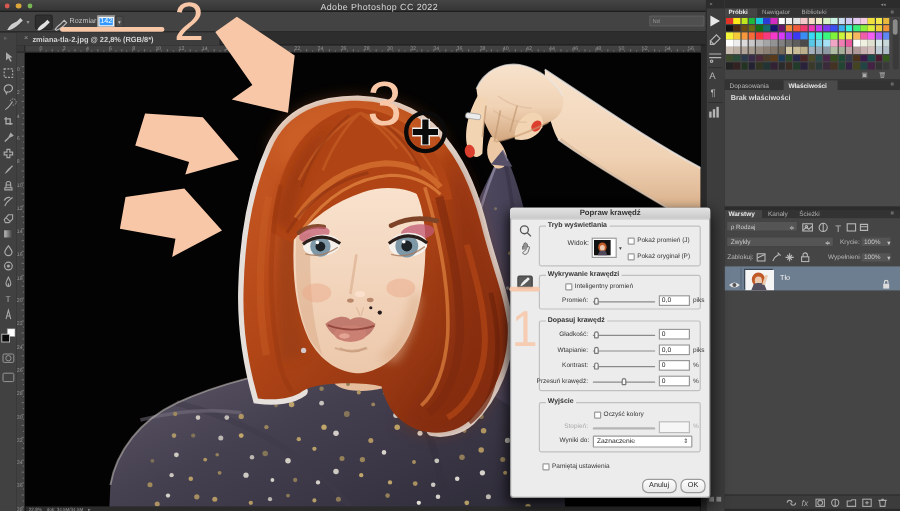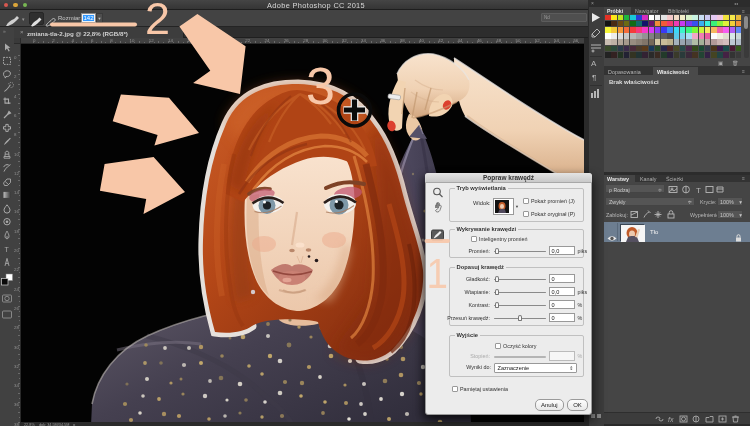--- a/index.html
+++ b/index.html
@@ -4,21 +4,21 @@
 html,body{width:750px;height:426px;overflow:hidden;background:#2a2a2a;font-family:"Liberation Sans",sans-serif;}
 #app{position:absolute;top:0;left:0;width:750px;height:426px;}
 .abs{position:absolute;}
 </style></head>
 <body>
 <div id="app">
     <div class="abs" style="left:0px;top:0px;width:750px;height:10px;background:linear-gradient(#454545,#353535);border-bottom:1px solid #1e1e1e;"></div>
     <div class="abs" style="left:3.8px;top:2.8px;width:4.4px;height:4.4px;background:#d95850;border-radius:50%;"></div>
     <div class="abs" style="left:13.3px;top:2.8px;width:4.4px;height:4.4px;background:#dba63a;border-radius:50%;"></div>
     <div class="abs" style="left:22.8px;top:2.8px;width:4.4px;height:4.4px;background:#78b753;border-radius:50%;"></div>
-    <div class="abs" style="left:267px;top:1.5px;font-size:7.4px;line-height:8.4px;color:#d8d8d8;white-space:nowrap;letter-spacing:0.35px;">Adobe Photoshop CC 2015</div>
+    <div class="abs" style="left:267px;top:1.5px;font-size:7.4px;line-height:8.4px;color:#d8d8d8;white-space:nowrap;letter-spacing:0.35px;">Adobe Photoshop CC 2022</div>
     <div class="abs" style="left:0px;top:10px;width:750px;height:17px;background:#434343;border-bottom:1px solid #242424;"></div>
     <div class="abs" style="left:5px;top:13px;width:16px;height:12px;"><svg width="16" height="12" viewBox="0 0 16 12">
         <path d="M1 11 C3 7 6 5 9 4 L12 1 L14 3 L11 6 C9 8 6 10 3 11 Z" fill="#cfcfcf"></path>
       </svg></div>
     <div class="abs" style="left:22px;top:16px;font-size:5px;line-height:6px;color:#9a9a9a;white-space:nowrap;">▾</div>
     <div class="abs" style="left:29px;top:11.5px;width:15px;height:13px;background:#2f2f2f;border:1px solid #262626;border-radius:2px;"><svg width="13" height="11" viewBox="0 0 13 11">
         <path d="M1 10 C2.5 7 5 5 7 4 L9.5 1.5 L11.5 3.5 L9 6 C7 8 5 9.5 2.5 10.5 Z" fill="#e0e0e0"></path>
       </svg></div>
     <div class="abs" style="left:45px;top:12.5px;width:12px;height:11px;"><svg width="12" height="11" viewBox="0 0 12 11">
         <path d="M1 9.5 C2.5 7 4.5 5.5 6 4.5 L8.5 2 L10.5 4 L8 6.5 C6.5 8 4.5 9.5 2 10.2 Z" fill="none" stroke="#bdbdbd" stroke-width="1"></path>

